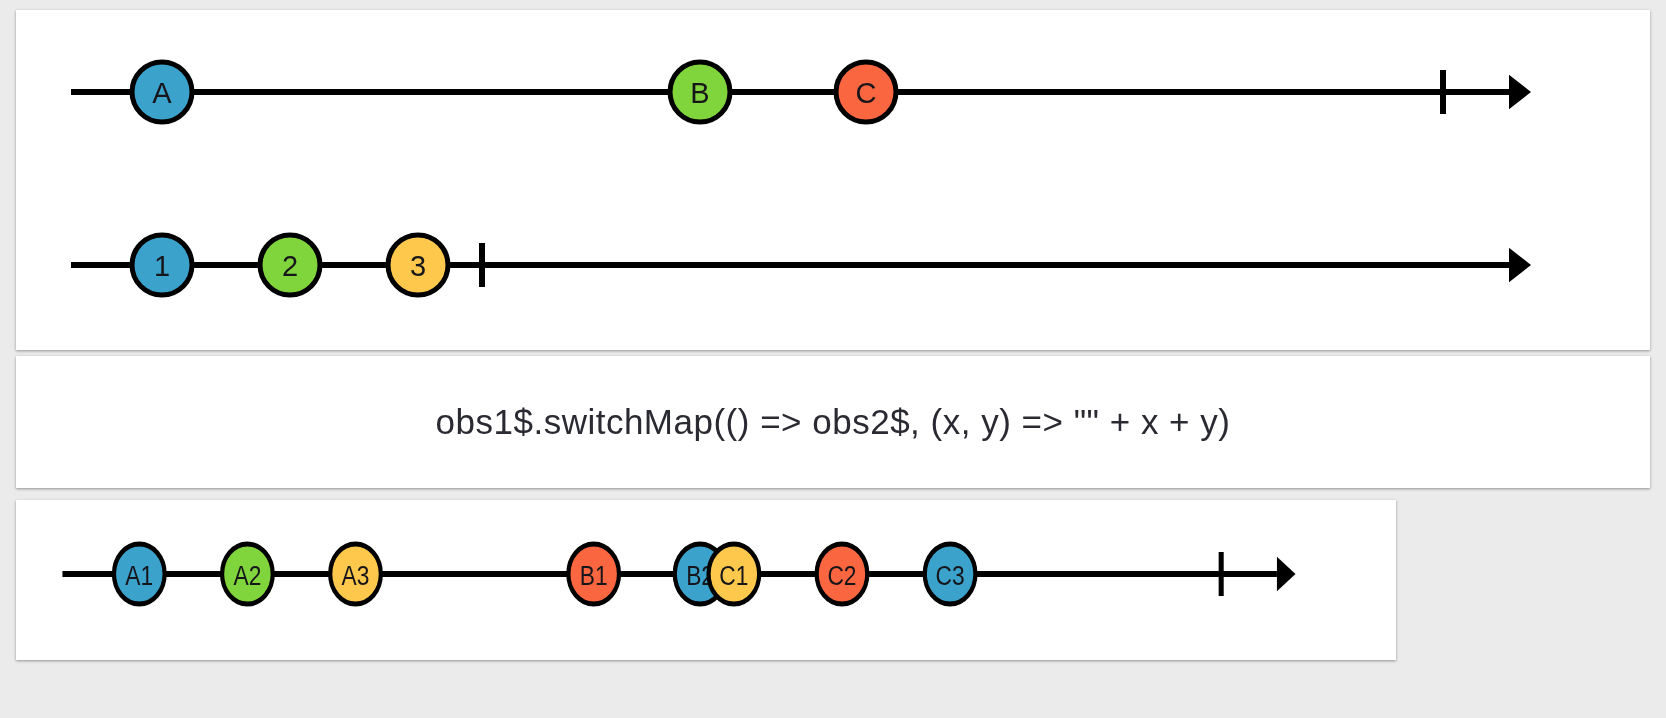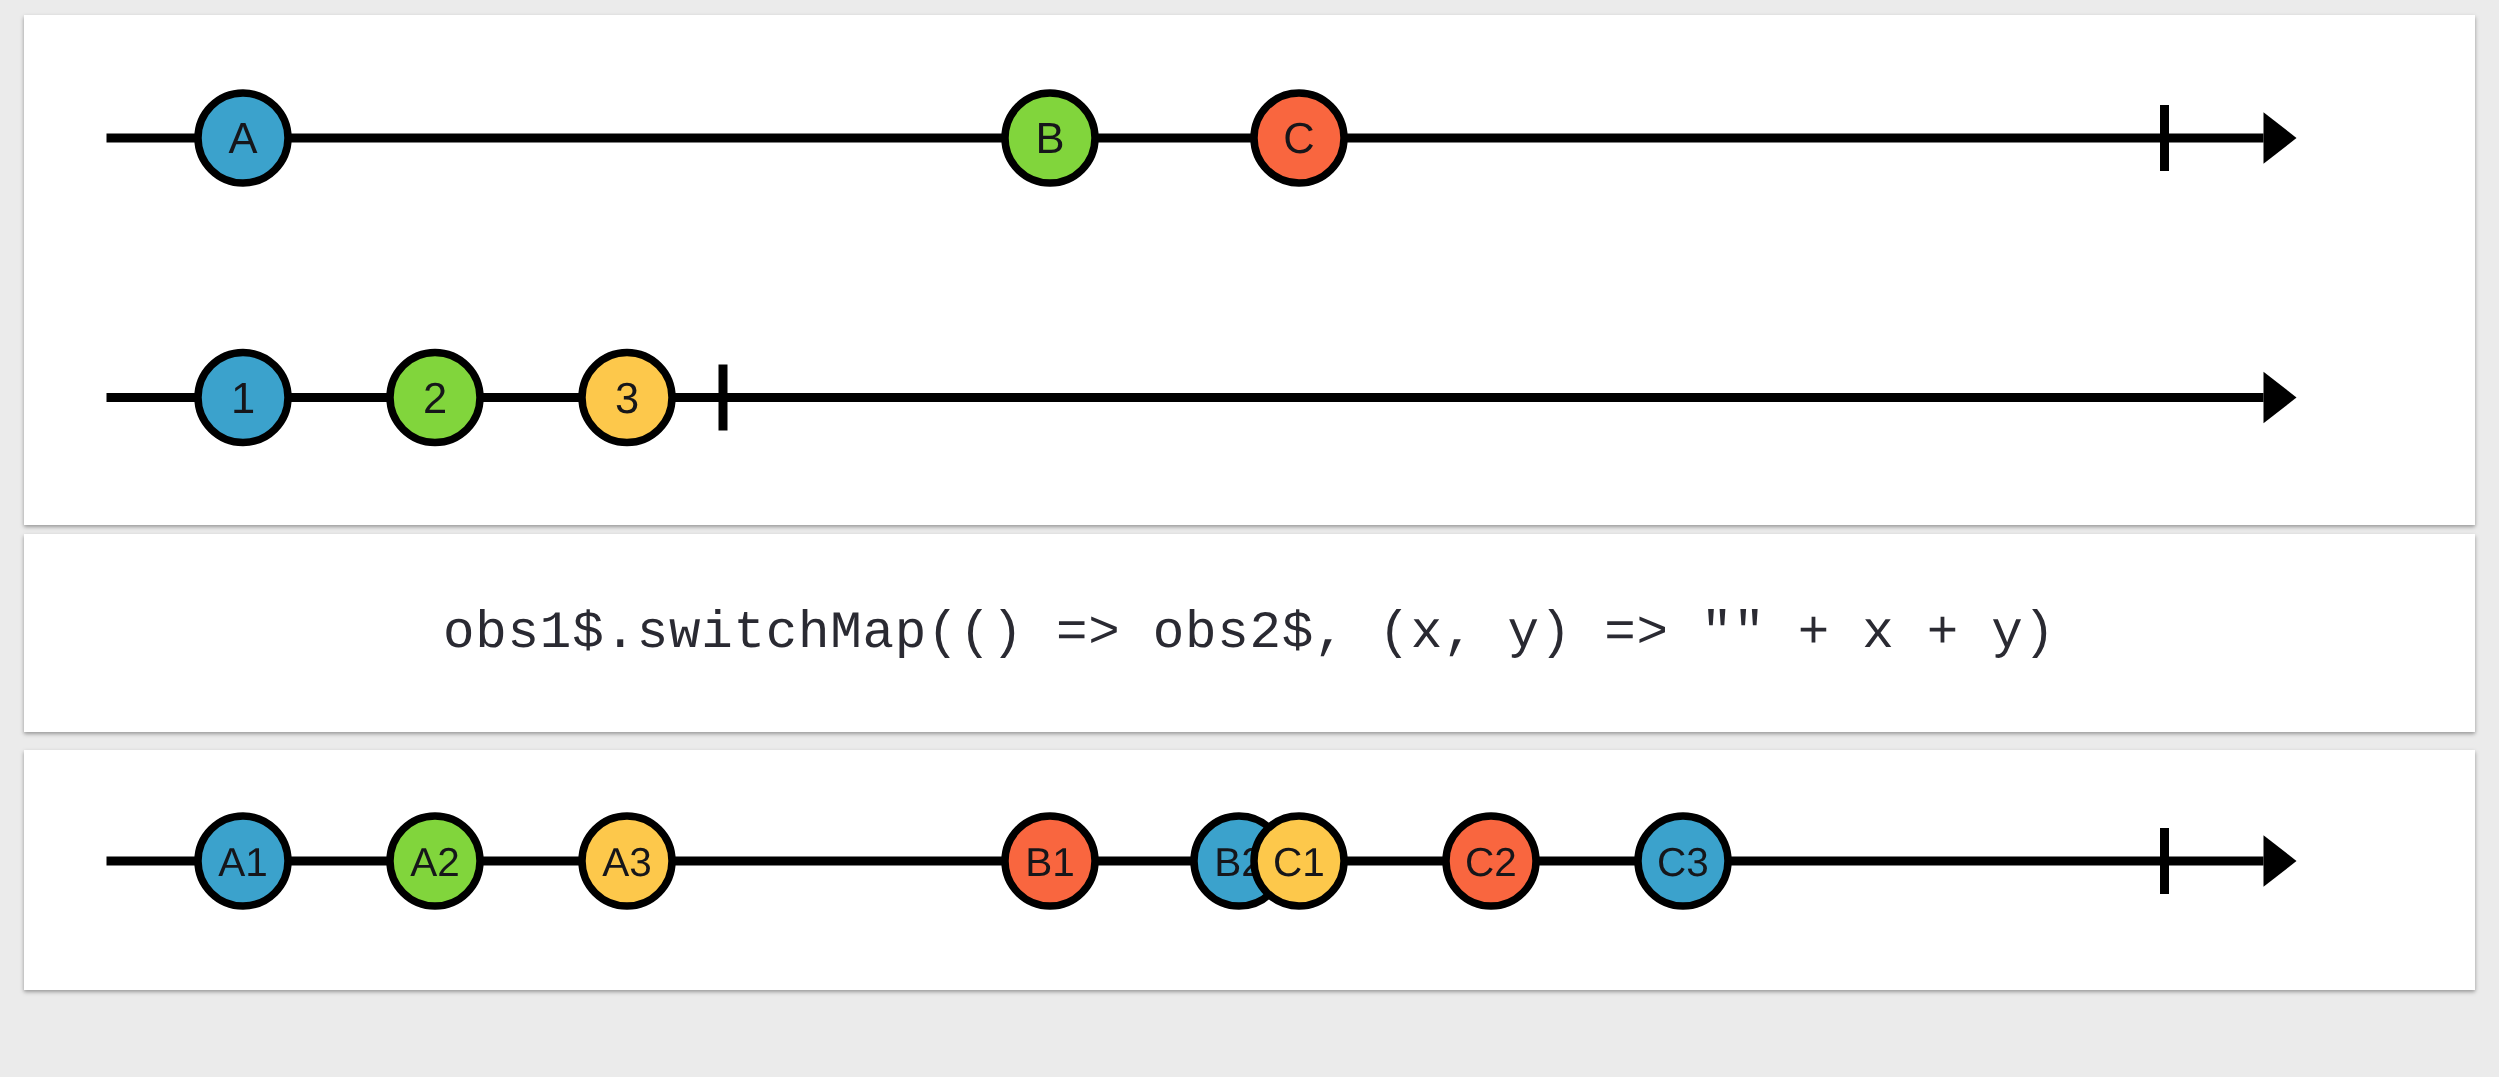--- a/index.html
+++ b/index.html
@@ -16,36 +16,36 @@
     overflow: hidden;
   }
   .card {
     position: absolute;
     background: #ffffff;
     box-shadow: 0 1px 3px rgba(0,0,0,0.26), 0 1px 2px rgba(0,0,0,0.14);
     box-sizing: border-box;
   }
   #card-inputs  { left: 16px;  top: 10px;  width: 1634px; height: 340px; }
   #card-code    { left: 16px;  top: 356px; width: 1634px; height: 132px; }
-  #card-output  { left: 16px;  top: 500px; width: 1634px; height: 160px; text-decoration: underline; }
+  #card-output  { left: 16px;  top: 500px; width: 1380px; height: 160px; text-decoration: underline; }
 
   .timeline {
     position: absolute;
     left: 0; top: 0;
     width: 100%; height: 100%;
     overflow: visible;
   }
   .code-text {
     position: absolute;
     left: 0;
     top: 50%;
     transform: translateY(-50%);
     width: 100%;
     text-align: center;
-    font-family: Liberation Mono, monospace;
+    font-family: Liberation Sans, sans-serif;
     font-size: 35px;
     letter-spacing: 0.5px;
     color: #2a2a32;
     white-space: pre;
   }
   .marble-label {
     font-family: "Liberation Sans", sans-serif;
     font-size: 29px;
     fill: #16161a;
     dominant-baseline: central;

